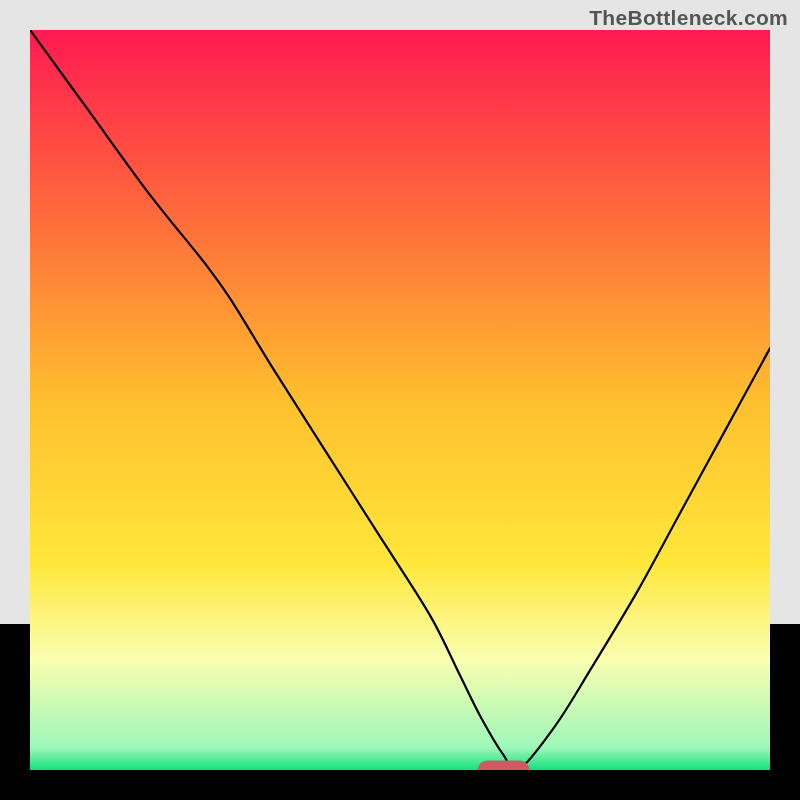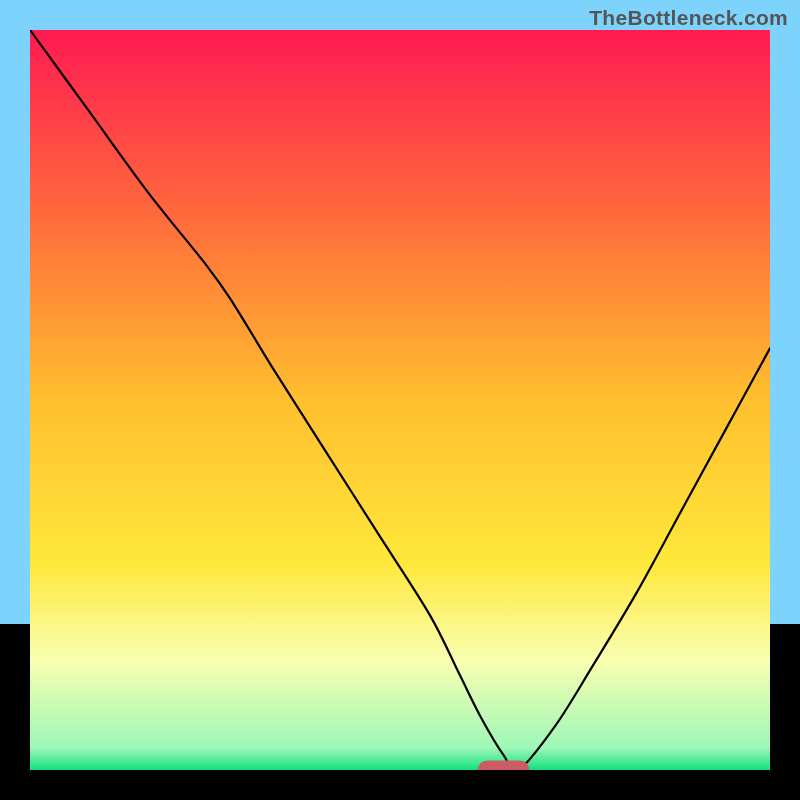--- a/index.html
+++ b/index.html
@@ -8,21 +8,21 @@
     width: 800px;
     height: 800px;
     background: #000;
     overflow: hidden;
     font-family: Arial, Helvetica, sans-serif;
   }
   .frame {
     position: relative;
     width: 800px;
     height: 624px;
-    background: #7dd3fc;
+    background: #e5e5e5;
   }
   .watermark {
     position: absolute;
     top: 6px;
     right: 12px;
     color: #555;
     font-size: 21px;
     font-weight: 600;
     letter-spacing: 0.3px;
     user-select: none;

